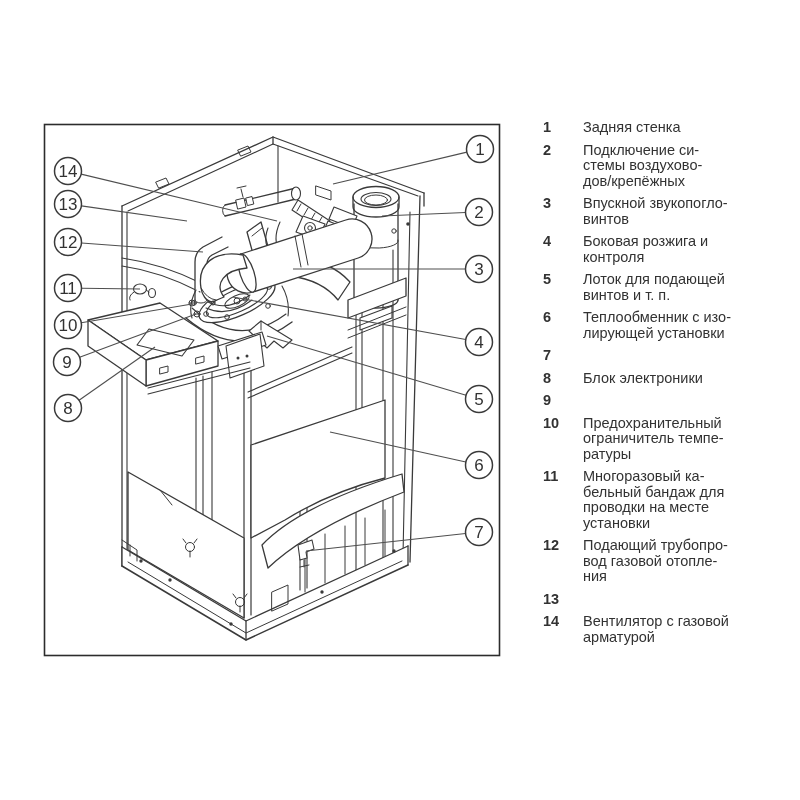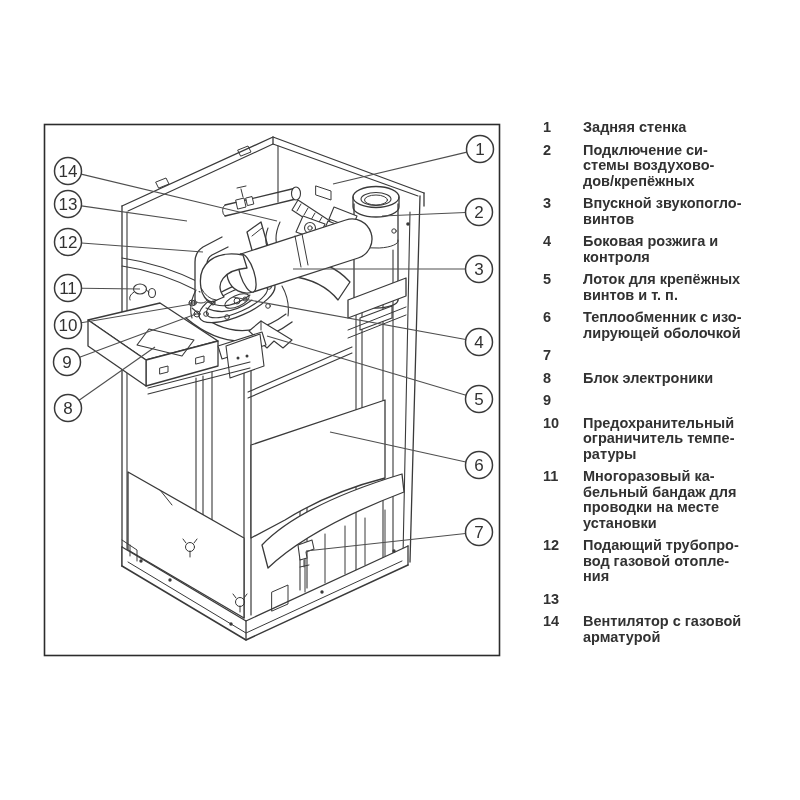--- a/index.html
+++ b/index.html
@@ -2,21 +2,21 @@
 <html><head>
 <meta charset="utf-8">
 <style>
   html,body{margin:0;padding:0;background:#ffffff;}
   body{width:800px;height:800px;position:relative;font-family:"Liberation Sans",sans-serif;}
   #stage{position:absolute;inset:0;width:800px;height:800px;}
   svg text{font-family:"Liberation Sans",sans-serif;}
   .legend{position:absolute;left:543px;top:120px;width:240px;color:#323232;}
   .legend-row{display:flex;margin-bottom:7px;}
   .legend-row .num{flex:0 0 40px;font-size:14.5px;line-height:15.5px;font-weight:600;}
-  .legend-row .txt{flex:1;font-size:14.5px;line-height:15.5px;font-weight:700;white-space:pre-line;}
+  .legend-row .txt{flex:1;font-size:14.5px;line-height:15.5px;font-weight:400;white-space:pre-line;}
 </style>
 </head>
 <body>
 
 <svg id="stage" viewBox="0 0 800 800" xmlns="http://www.w3.org/2000/svg">
 
   <rect id="frame-rect" x="44.5" y="124.5" width="455" height="531" fill="none" stroke="#2c2c2c" stroke-width="1.6"></rect>
 
   <g stroke="#3a3a3a" stroke-width="1.3" fill="none" stroke-linejoin="round" stroke-linecap="round">
 
@@ -228,27 +228,27 @@
         <span class="txt">Впускной звукопогло-
 винтов</span>
       </div>
       <div class="legend-row">
         <span class="num">4</span>
         <span class="txt">Боковая розжига и
 контроля</span>
       </div>
       <div class="legend-row">
         <span class="num">5</span>
-        <span class="txt">Лоток для крепёжных
+        <span class="txt">Лоток для подающей
 винтов и т. п.</span>
       </div>
       <div class="legend-row">
         <span class="num">6</span>
         <span class="txt">Теплообменник с изо-
-лирующей оболочкой</span>
+лирующей установки</span>
       </div>
       <div class="legend-row">
         <span class="num">7</span>
       </div>
       <div class="legend-row">
         <span class="num">8</span>
         <span class="txt">Блок электроники</span>
       </div>
       <div class="legend-row">
         <span class="num">9</span>

